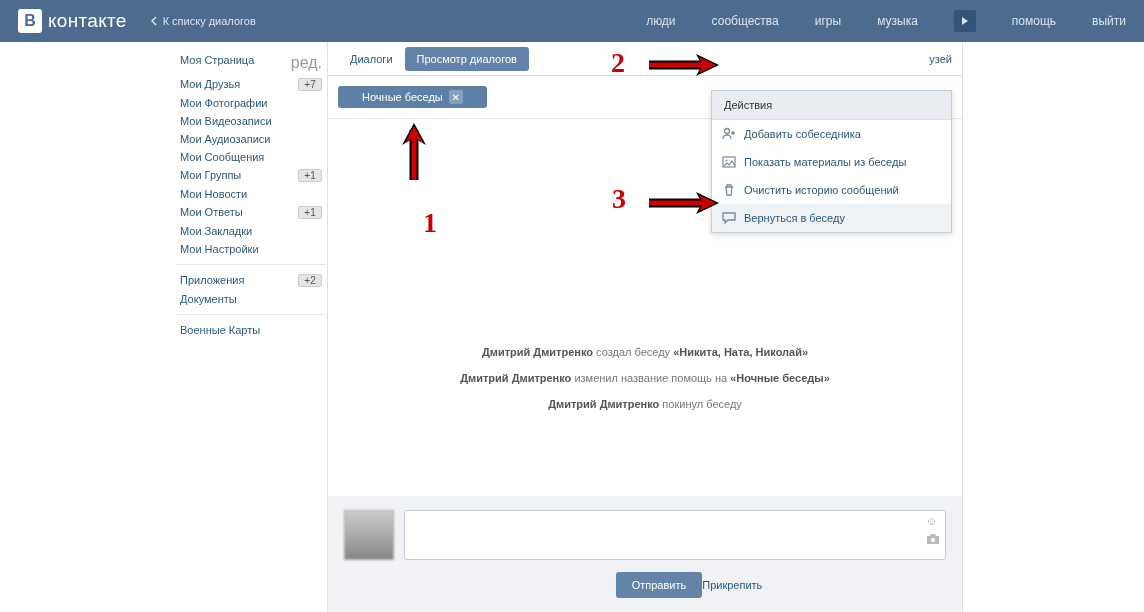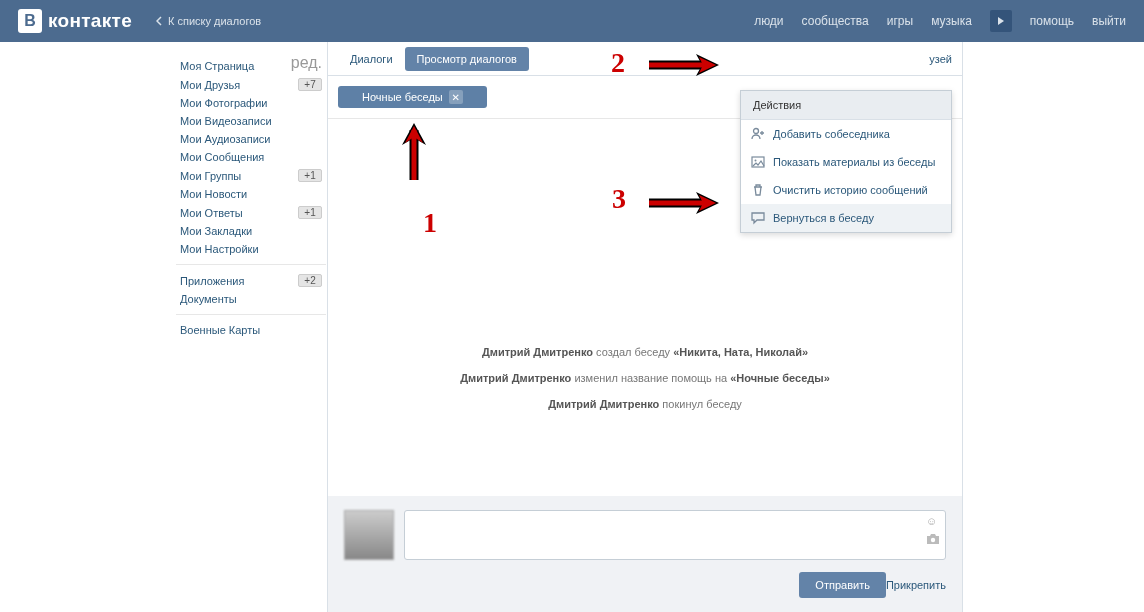--- a/index.html
+++ b/index.html
@@ -1,53 +1,53 @@
 <!DOCTYPE html>
 <html><head>
 <meta charset="utf-8">
 <style>
 *{margin:0;padding:0;box-sizing:border-box;font-family:Tahoma,Arial,sans-serif;font-size:11px}
 body{background:#fff;width:1144px;height:612px;overflow:hidden;position:relative}
 .header{background:#4c6b8f;height:42px;display:flex;align-items:center;padding:0 18px;color:#fff}
 .logo-box{background:#fff;color:#4c6b8f;width:24px;height:24px;border-radius:3px;display:flex;align-items:center;justify-content:center;font-weight:bold;font-size:16px;margin-right:6px}
-.logo-text{font-size:19px;font-weight:bold;letter-spacing:0.3px;margin-right:24px}
+.logo-text{font-size:19px;font-weight:normal;letter-spacing:0.3px;margin-right:24px}
 .back-link{display:flex;align-items:center;color:#dae2ea;cursor:pointer;font-size:12px}
 .back-link svg{margin-right:6px}
-.top-nav{margin-left:auto;display:flex;align-items:center;gap:18px}
+.top-nav{margin-left:auto;display:flex;align-items:center;gap:36px}
 .top-nav a{color:#dae2ea;text-decoration:none;font-size:12px;cursor:pointer}
 .play-btn{background:#34547a;width:22px;height:22px;display:flex;align-items:center;justify-content:center;border-radius:2px;cursor:pointer}
 .layout{display:flex;padding-left:174px}
 .sidebar{width:150px;padding:9px 0;position:absolute;left:176px;top:42px}
-.side-item{display:flex;justify-content:space-between;align-items:flex-end;padding:3px 4px;color:#2b587a;cursor:pointer;font-size:11px}
+.side-item{display:flex;justify-content:space-between;align-items:flex-start;padding:3px 4px;color:#2b587a;cursor:pointer;font-size:11px}
 .side-item .lbl{cursor:pointer}
 .side-item .edit{color:#999;font-size:16px}
 .badge{background:#e5e5e5;border:1px solid #ccc;border-radius:2px;padding:0 5px;font-size:10px;color:#555;min-width:24px;text-align:center}
 .sep{border-top:1px solid #e7e7e7;margin:6px 0}
 .main{margin-left:153px;width:636px;border-left:1px solid #d9e0e7;border-right:1px solid #d9e0e7;min-height:570px;position:relative}
 .tabs{background:#fff;border-bottom:1px solid #d9e0e7;height:34px;display:flex;align-items:center;padding:0 10px;position:relative}
 .tab{padding:6px 12px;color:#2b587a;cursor:pointer;font-size:11px}
 .tab.active{background:#6383a8;color:#fff;border-radius:3px}
 .tab-right{position:absolute;right:10px;color:#2b587a;font-size:11px}
 .chip-row{background:#fff;padding:10px;border-bottom:1px solid #e7e7e7}
 .chip{display:inline-flex;align-items:center;background:#5e80a6;color:#fff;padding:4px 24px;border-radius:3px;font-size:11px}
 .chip-x{background:rgba(255,255,255,.25);width:14px;height:14px;border-radius:2px;display:flex;align-items:center;justify-content:center;margin-left:6px;cursor:pointer;font-size:10px}
-.dropdown{position:absolute;right:10px;top:48px;width:212px;background:#fff;border:1px solid #c5ced6;box-shadow:0 2px 6px rgba(0,0,0,.15);z-index:20}
+.dropdown{position:absolute;right:10px;top:48px;width:241px;background:#fff;border:1px solid #c5ced6;box-shadow:0 2px 6px rgba(0,0,0,.15);z-index:20}
 .dd-head{background:#e9edf1;padding:8px 12px;color:#333;font-size:11px;border-bottom:1px solid #d9e0e7}
 .dd-item{display:flex;align-items:center;gap:8px;padding:7px 10px;color:#2b587a;cursor:pointer;font-size:11px}
 .dd-item:hover,.dd-item.sel{background:#eef2f5}
 .dd-item svg{flex-shrink:0}
 .log{text-align:center;padding-top:220px;color:#777;line-height:26px;font-size:11px}
 .log b{color:#555}
 .composer{position:absolute;left:0;right:0;bottom:0;background:#f0f2f5;padding:14px 16px}
 .comp-row{display:flex;gap:10px;align-items:flex-start}
 .avatar{width:50px;height:50px;background:linear-gradient(#ccc,#888);border:1px solid #aaa;filter:blur(1px)}
 .msgbox{flex:1;position:relative}
 .msginput{width:100%;height:50px;border:1px solid #c5ced6;border-radius:3px;padding:6px;background:#fff;resize:none}
 .msg-icons{position:absolute;right:6px;top:5px;display:flex;flex-direction:column;gap:6px;color:#aaa}
-.comp-actions{display:flex;justify-content:flex-end;align-items:center;margin-top:10px;margin-left:88px}
+.comp-actions{display:flex;justify-content:center;align-items:center;margin-top:10px;margin-left:88px}
 .send-btn{background:#6383a8;color:#fff;border:none;padding:7px 16px;border-radius:3px;cursor:pointer;font-size:11px}
 .attach{color:#2b587a;cursor:pointer;font-size:11px}
 .anno{position:absolute;z-index:50;pointer-events:none}
 .anno-num{color:#c00;font-weight:bold;font-size:28px;font-family:Georgia,serif}
 </style>
 </head>
 <body>
 
 <div class="header">
   <div class="logo-box">В</div>

